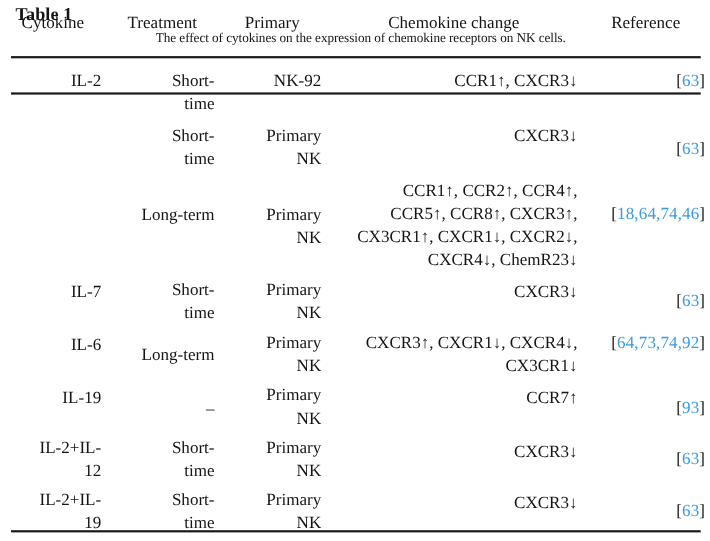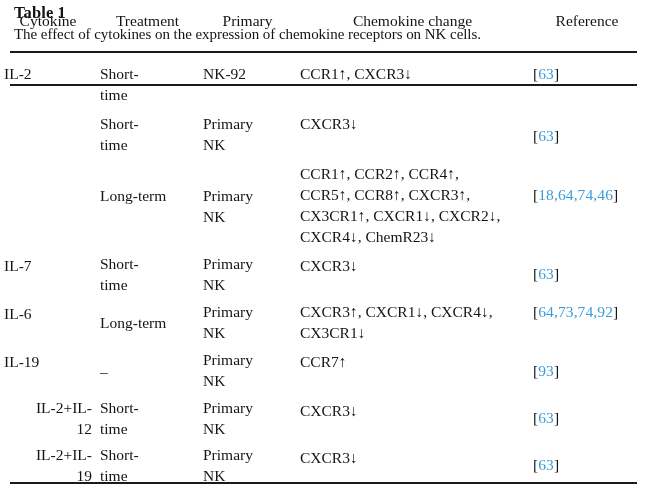--- a/index.html
+++ b/index.html
@@ -25,24 +25,25 @@
     width: 628px;
     font-family: Liberation Serif, serif;
   }
   .caption-label {
     font-size: 16.5px;
     font-weight: bold;
     line-height: 21px;
     letter-spacing: 0.1px;
   }
   .caption-text {
-    font-size: 15px;
+    font-size: 12px;
     line-height: 22px;
     letter-spacing: -0.05px;
     white-space: nowrap;
+    text-align: center;
   }
 
   
   .rule {
     position: absolute;
     left: 10px;
     width: 627px;
     background: #1a1a1a;
   }
   .rule-top    { top: 51px;  height: 2px; }
@@ -80,20 +81,21 @@
   .c-chg  { width: 233px; }
   .c-ref  { width: 116px; }
 
   .pad-cyto { padding-left: 14px; }
 
   
   .bd-cell {
     font-size: 15.5px;
     line-height: 21px;
     color: #141414;
+    text-align: right;
   }
   .cell-cyto { padding-left: 14px; vertical-align: middle; }
   .cell-trt  { padding-left: 16px; vertical-align: top;    }
   .cell-src  { padding-left: 16px; vertical-align: top;    }
   .cell-chg  { padding-left: 17px; vertical-align: middle; }
   .cell-ref  { padding-left: 17px; vertical-align: top; margin-top: 40px;    }
 
   .cell-cyto-wrap { text-align: right; padding-left: 6px; padding-right: 6px; }
 
   .pad-t3 { padding-top: 3px; }

